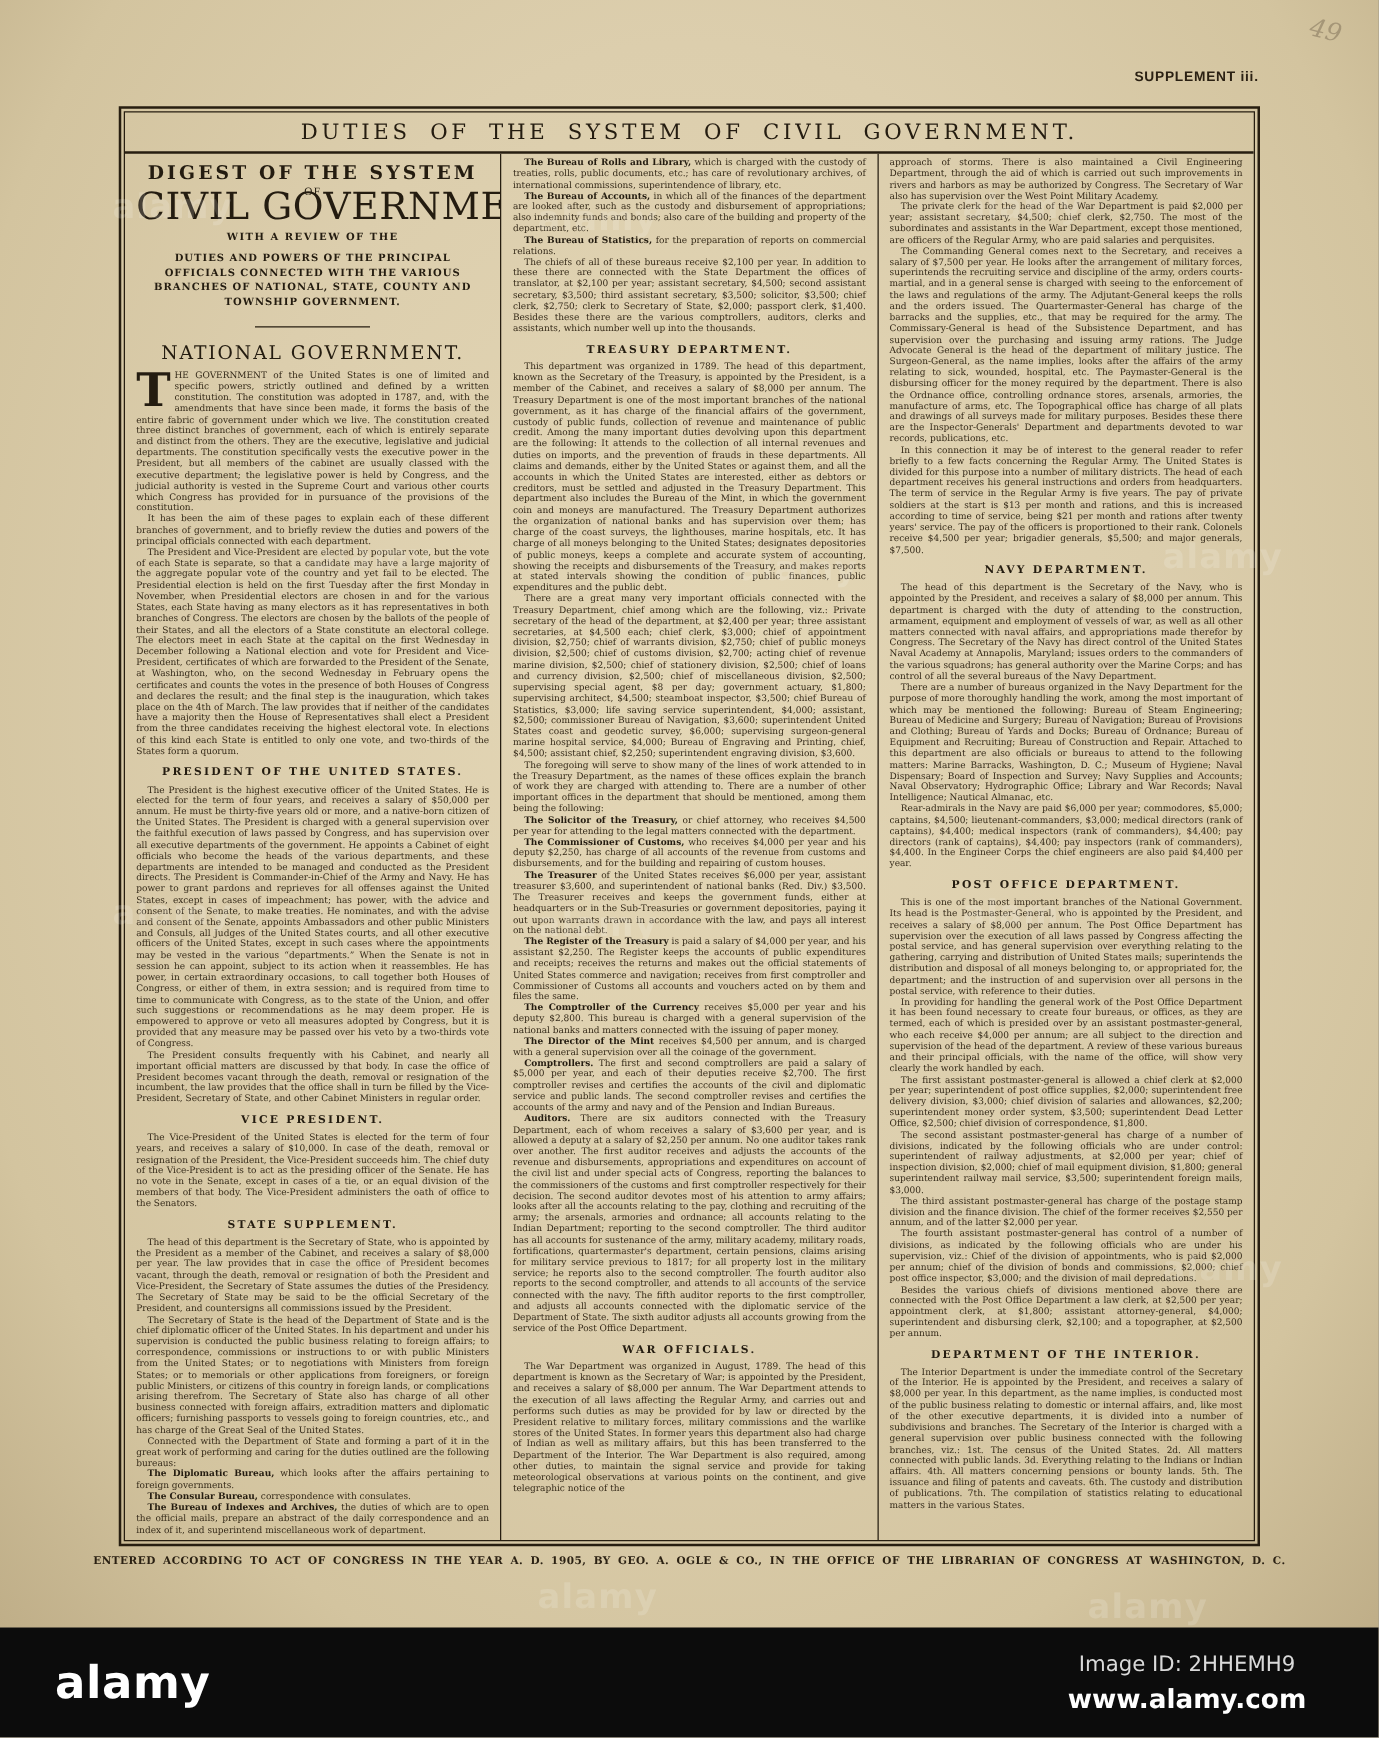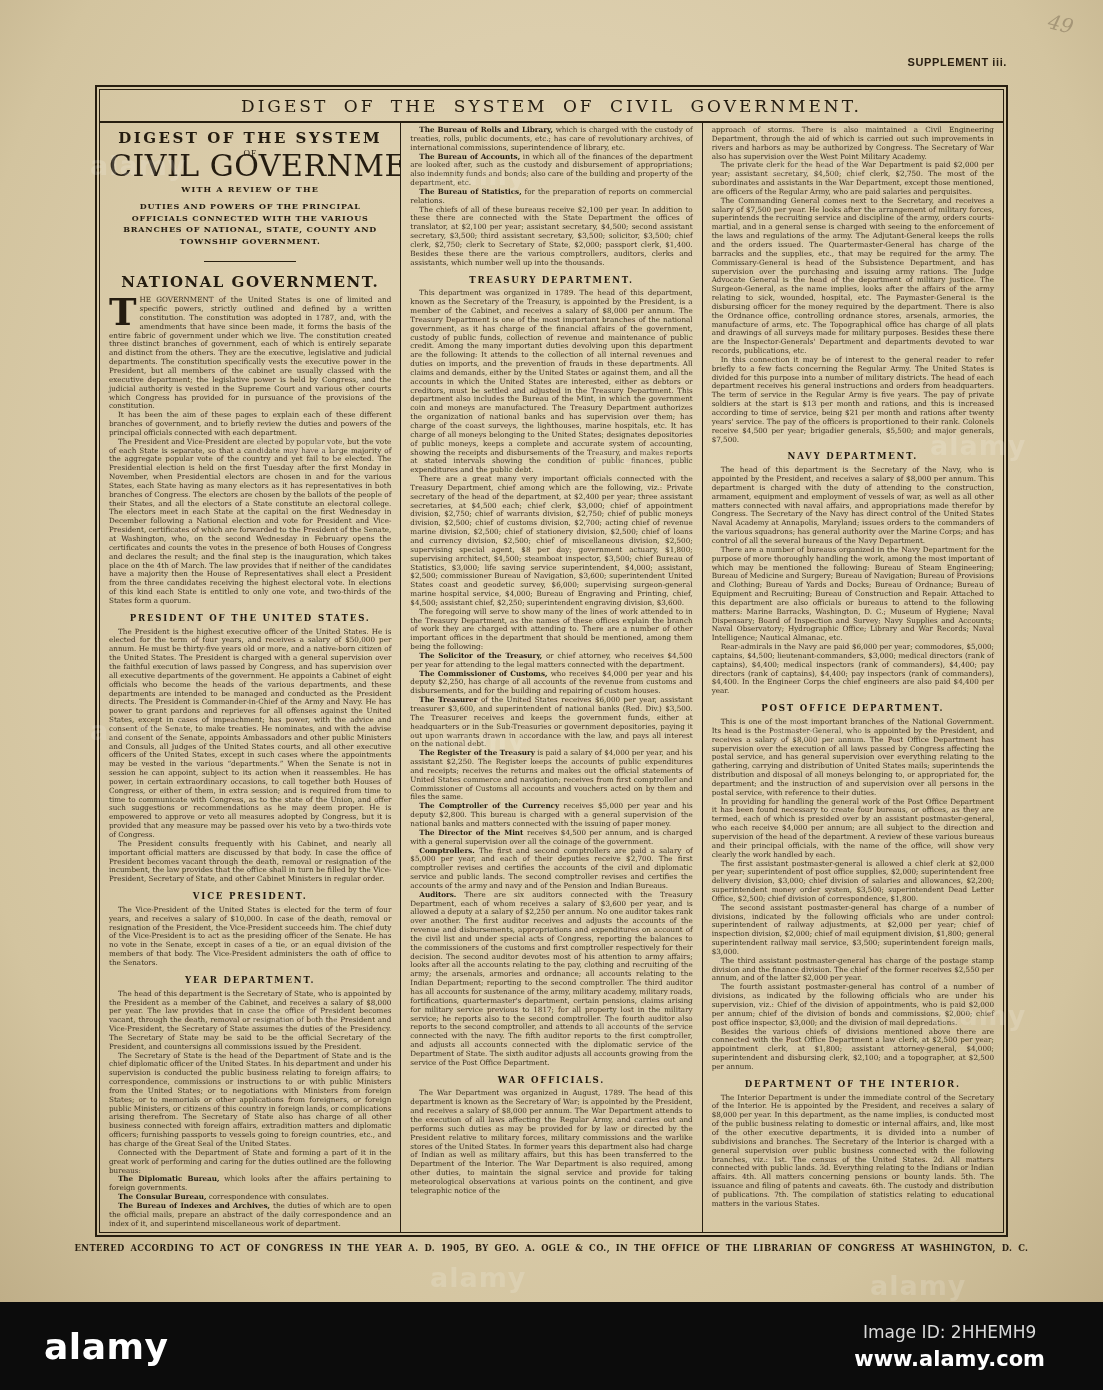--- a/index.html
+++ b/index.html
@@ -22,21 +22,21 @@
        font-size:7.2px;line-height:8.85px;color:#352a19;}
   .col-mid,.col-right{border-left:1px solid #271e10;}
   .blk{margin:0;}
   .blk.para{text-indent:9px;}
   .blk.para-noindent{text-indent:0;}
   .blk.dropcappara{text-indent:0;margin-top:2px;}
   .dropcap{float:left;font-size:37px;line-height:30px;padding:1px 3px 0 0;font-weight:bold;color:#241c10;}
   b.lead{font-weight:bold;color:#241c10;}
   .blk.heading{text-align:center;text-indent:0;font-weight:bold;font-size:8.6px;
        letter-spacing:1.8px;margin:8px 0 5px;color:#241c10;}
-  .blk.heading-lg{text-align:center;text-indent:0;font-weight:bold;font-size:15px;
+  .blk.heading-lg{text-align:center;text-indent:0;font-weight:normal;font-size:15px;
        letter-spacing:1.5px;margin:16px 0 9px;color:#241c10;}
   .blk.title-sm{text-align:center;text-indent:0;font-weight:bold;font-size:15px;
        letter-spacing:2.5px;margin-top:8px;color:#241c10;}
   .blk.title-of{text-align:center;text-indent:0;font-size:9px;letter-spacing:1px;margin:6px 0 4px;color:#241c10;font-family:Liberation Serif, serif;}
   .blk.title-xl{text-align:center;text-indent:0;font-size:30px;letter-spacing:.5px;
        margin:4px 0 14px;color:#241c10;white-space:nowrap;}
   .blk.subtitle{text-align:center;text-indent:0;font-weight:bold;font-size:8px;
        letter-spacing:1.2px;margin:8px 0;color:#241c10;}
   .blk.subtitle2{text-align:center;text-indent:0;font-weight:bold;font-size:8px;
        letter-spacing:.8px;line-height:11.5px;margin:6px 10px;color:#241c10;}
@@ -56,39 +56,39 @@
 </style>
 </head>
 <body>
 
 <div class="photo">
   <div class="paper">
     <div class="supplement">SUPPLEMENT iii.</div>
     <div class="pencil">49</div>
     <div class="frame-outer">
       <div class="frame-inner">
-        <div class="masthead">DIGEST OF THE SYSTEM OF CIVIL GOVERNMENT.</div>
+        <div class="masthead">DUTIES OF THE SYSTEM OF CIVIL GOVERNMENT.</div>
         <div class="cols">
           <div class="col col-left" id="col-left">
               <div class="blk title-sm">DIGEST OF THE SYSTEM</div>
               <div class="blk title-of">OF</div>
               <div class="blk title-xl">CIVIL GOVERNMENT,</div>
               <div class="blk subtitle">WITH A REVIEW OF THE</div>
               <div class="blk subtitle2">DUTIES AND POWERS OF THE PRINCIPAL OFFICIALS CONNECTED WITH THE VARIOUS BRANCHES OF NATIONAL, STATE, COUNTY AND TOWNSHIP GOVERNMENT.</div>
               <div class="blk rule"></div>
               <div class="blk heading-lg">NATIONAL GOVERNMENT.</div>
               <div class="blk dropcappara"><span class="dropcap">T</span>HE GOVERNMENT of the United States is one of limited and specific powers, strictly outlined and defined by a written constitution. The constitution was adopted in 1787, and, with the amendments that have since been made, it forms the basis of the entire fabric of government under which we live. The constitution created three distinct branches of government, each of which is entirely separate and distinct from the others. They are the executive, legislative and judicial departments. The constitution specifically vests the executive power in the President, but all members of the cabinet are usually classed with the executive department; the legislative power is held by Congress, and the judicial authority is vested in the Supreme Court and various other courts which Congress has provided for in pursuance of the provisions of the constitution.</div>
               <div class="blk para">It has been the aim of these pages to explain each of these different branches of government, and to briefly review the duties and powers of the principal officials connected with each department.</div>
               <div class="blk para">The President and Vice-President are elected by popular vote, but the vote of each State is separate, so that a candidate may have a large majority of the aggregate popular vote of the country and yet fail to be elected. The Presidential election is held on the first Tuesday after the first Monday in November, when Presidential electors are chosen in and for the various States, each State having as many electors as it has representatives in both branches of Congress. The electors are chosen by the ballots of the people of their States, and all the electors of a State constitute an electoral college. The electors meet in each State at the capital on the first Wednesday in December following a National election and vote for President and Vice-President, certificates of which are forwarded to the President of the Senate, at Washington, who, on the second Wednesday in February opens the certificates and counts the votes in the presence of both Houses of Congress and declares the result; and the final step is the inauguration, which takes place on the 4th of March. The law provides that if neither of the candidates have a majority then the House of Representatives shall elect a President from the three candidates receiving the highest electoral vote. In elections of this kind each State is entitled to only one vote, and two-thirds of the States form a quorum.</div>
               <div class="blk heading">PRESIDENT OF THE UNITED STATES.</div>
               <div class="blk para">The President is the highest executive officer of the United States. He is elected for the term of four years, and receives a salary of $50,000 per annum. He must be thirty-five years old or more, and a native-born citizen of the United States. The President is charged with a general supervision over the faithful execution of laws passed by Congress, and has supervision over all executive departments of the government. He appoints a Cabinet of eight officials who become the heads of the various departments, and these departments are intended to be managed and conducted as the President directs. The President is Commander-in-Chief of the Army and Navy. He has power to grant pardons and reprieves for all offenses against the United States, except in cases of impeachment; has power, with the advice and consent of the Senate, to make treaties. He nominates, and with the advise and consent of the Senate, appoints Ambassadors and other public Ministers and Consuls, all Judges of the United States courts, and all other executive officers of the United States, except in such cases where the appointments may be vested in the various “departments.” When the Senate is not in session he can appoint, subject to its action when it reassembles. He has power, in certain extraordinary occasions, to call together both Houses of Congress, or either of them, in extra session; and is required from time to time to communicate with Congress, as to the state of the Union, and offer such suggestions or recommendations as he may deem proper. He is empowered to approve or veto all measures adopted by Congress, but it is provided that any measure may be passed over his veto by a two-thirds vote of Congress.</div>
               <div class="blk para">The President consults frequently with his Cabinet, and nearly all important official matters are discussed by that body. In case the office of President becomes vacant through the death, removal or resignation of the incumbent, the law provides that the office shall in turn be filled by the Vice-President, Secretary of State, and other Cabinet Ministers in regular order.</div>
               <div class="blk heading">VICE PRESIDENT.</div>
               <div class="blk para">The Vice-President of the United States is elected for the term of four years, and receives a salary of $10,000. In case of the death, removal or resignation of the President, the Vice-President succeeds him. The chief duty of the Vice-President is to act as the presiding officer of the Senate. He has no vote in the Senate, except in cases of a tie, or an equal division of the members of that body. The Vice-President administers the oath of office to the Senators.</div>
-              <div class="blk heading">YEAR DEPARTMENT.</div>
+              <div class="blk heading">STATE SUPPLEMENT.</div>
               <div class="blk para">The head of this department is the Secretary of State, who is appointed by the President as a member of the Cabinet, and receives a salary of $8,000 per year. The law provides that in case the office of President becomes vacant, through the death, removal or resignation of both the President and Vice-President, the Secretary of State assumes the duties of the Presidency. The Secretary of State may be said to be the official Secretary of the President, and countersigns all commissions issued by the President.</div>
               <div class="blk para">The Secretary of State is the head of the Department of State and is the chief diplomatic officer of the United States. In his department and under his supervision is conducted the public business relating to foreign affairs; to correspondence, commissions or instructions to or with public Ministers from the United States; or to negotiations with Ministers from foreign States; or to memorials or other applications from foreigners, or foreign public Ministers, or citizens of this country in foreign lands, or complications arising therefrom. The Secretary of State also has charge of all other business connected with foreign affairs, extradition matters and diplomatic officers; furnishing passports to vessels going to foreign countries, etc., and has charge of the Great Seal of the United States.</div>
               <div class="blk para">Connected with the Department of State and forming a part of it in the great work of performing and caring for the duties outlined are the following bureaus:</div>
               <div class="blk para"><b class="lead">The Diplomatic Bureau,</b> which looks after the affairs pertaining to foreign governments.</div>
               <div class="blk para"><b class="lead">The Consular Bureau,</b> correspondence with consulates.</div>
               <div class="blk para"><b class="lead">The Bureau of Indexes and Archives,</b> the duties of which are to open the official mails, prepare an abstract of the daily correspondence and an index of it, and superintend miscellaneous work of department.</div>
             </div>
           <div class="col col-mid" id="col-mid">
               <div class="blk para"><b class="lead">The Bureau of Rolls and Library,</b> which is charged with the custody of treaties, rolls, public documents, etc.; has care of revolutionary archives, of international commissions, superintendence of library, etc.</div>
               <div class="blk para"><b class="lead">The Bureau of Accounts,</b> in which all of the finances of the department are looked after, such as the custody and disbursement of appropriations; also indemnity funds and bonds; also care of the building and property of the department, etc.</div>

